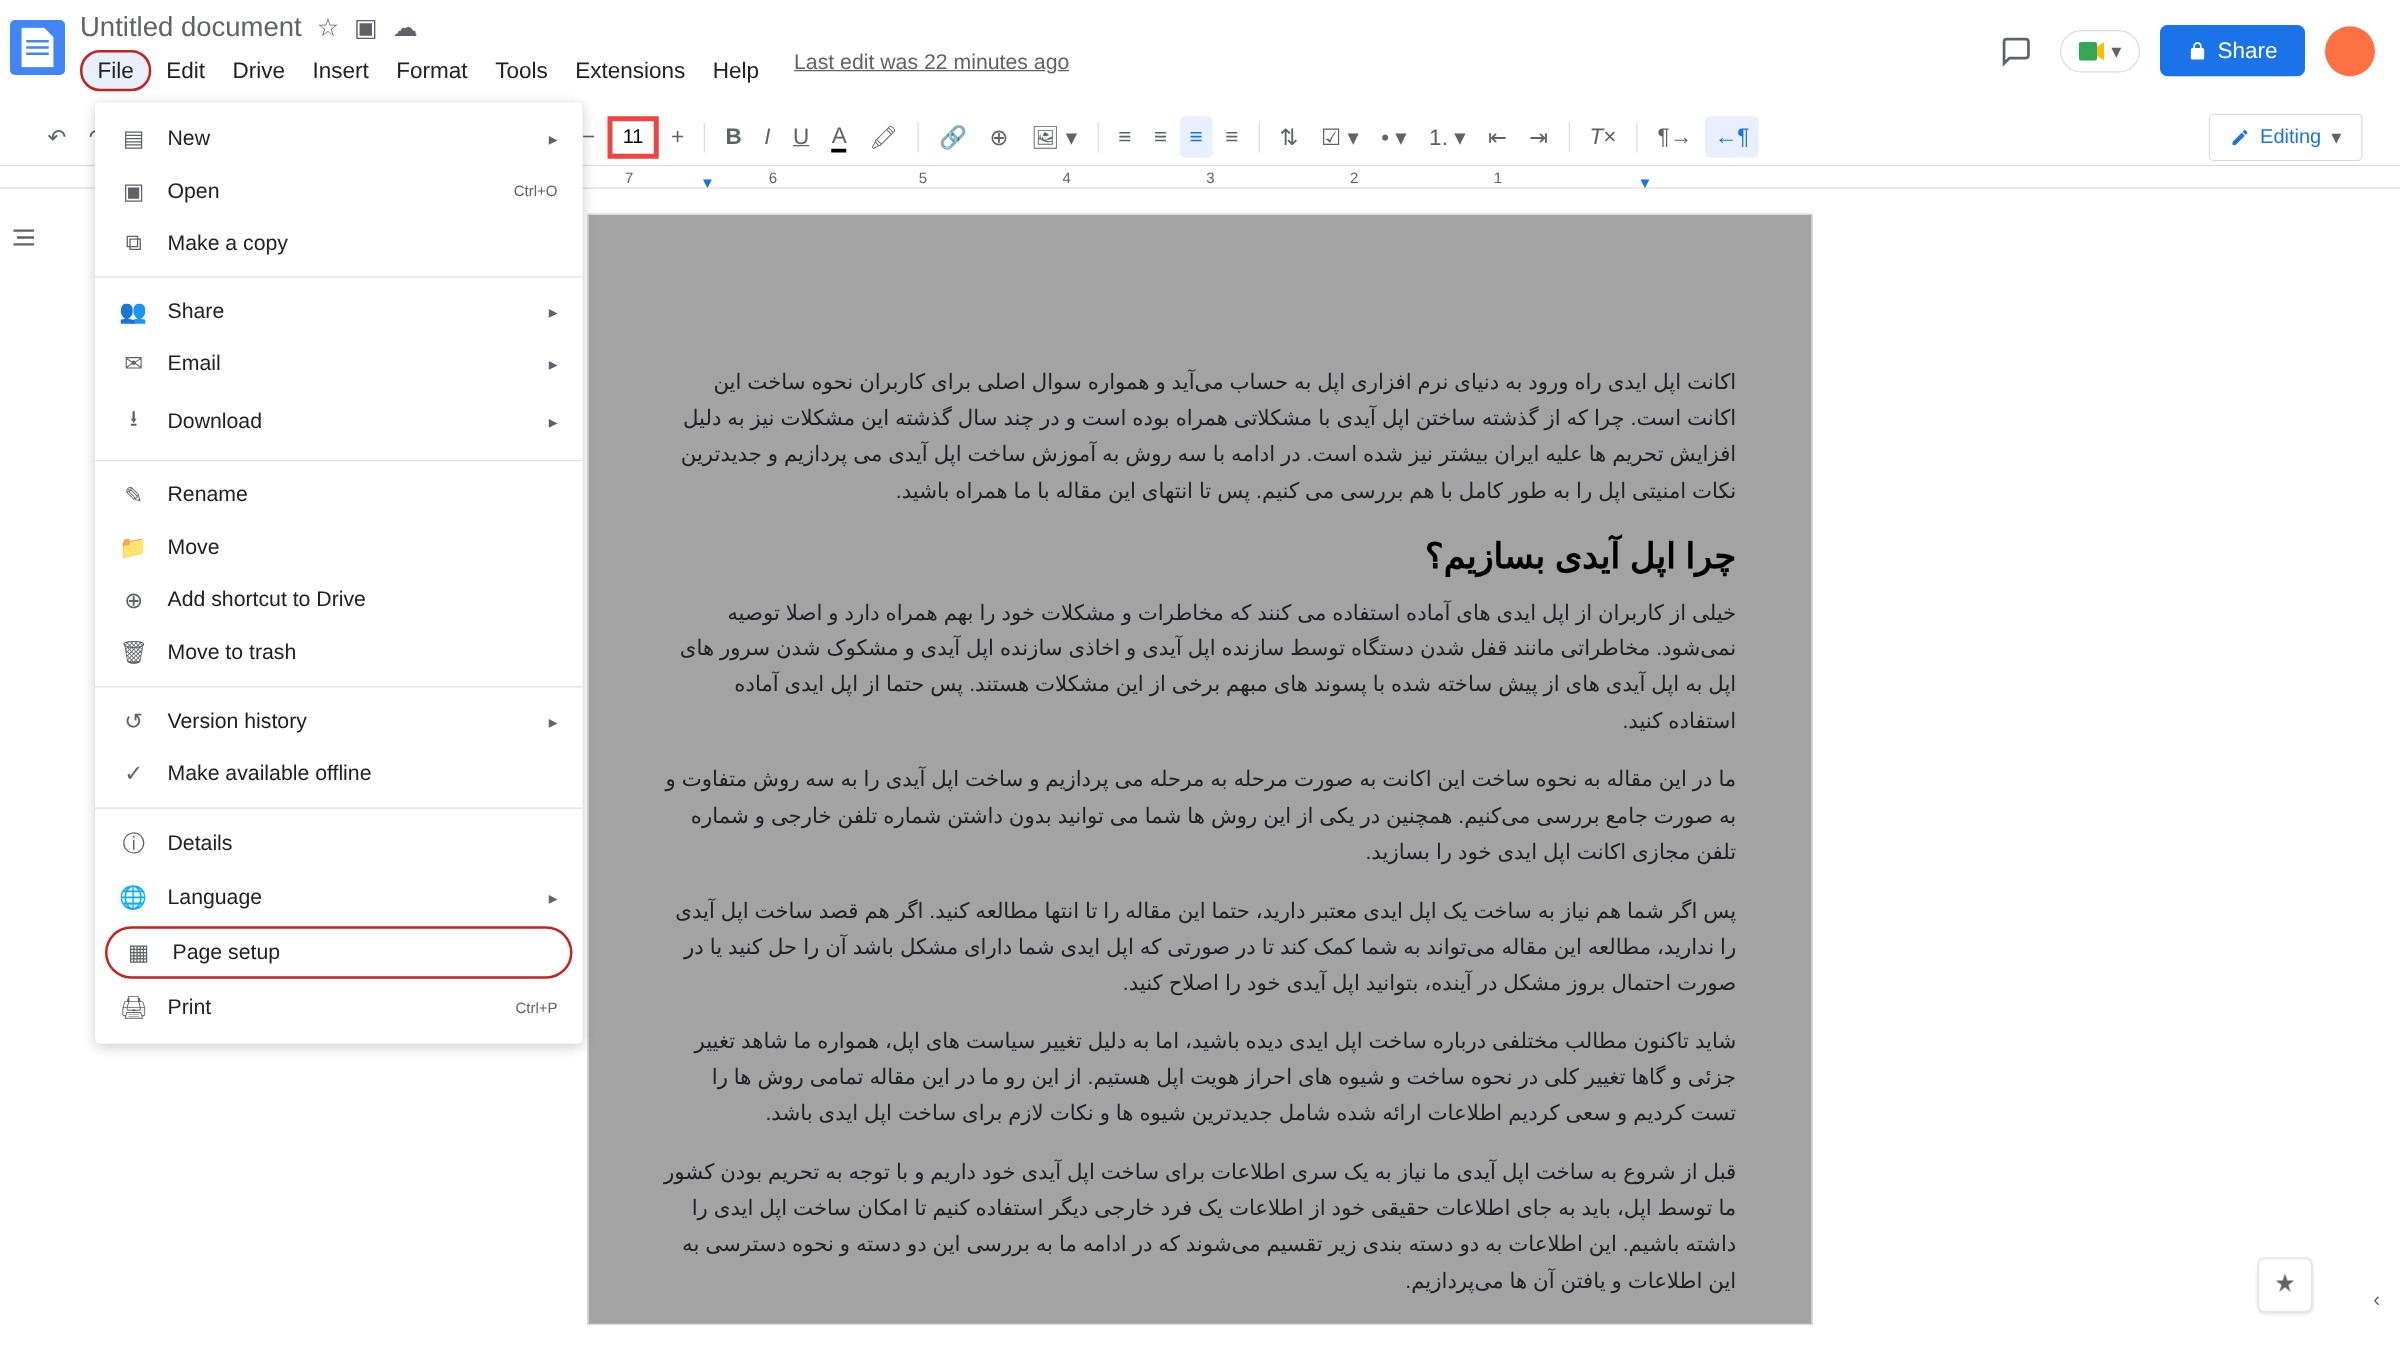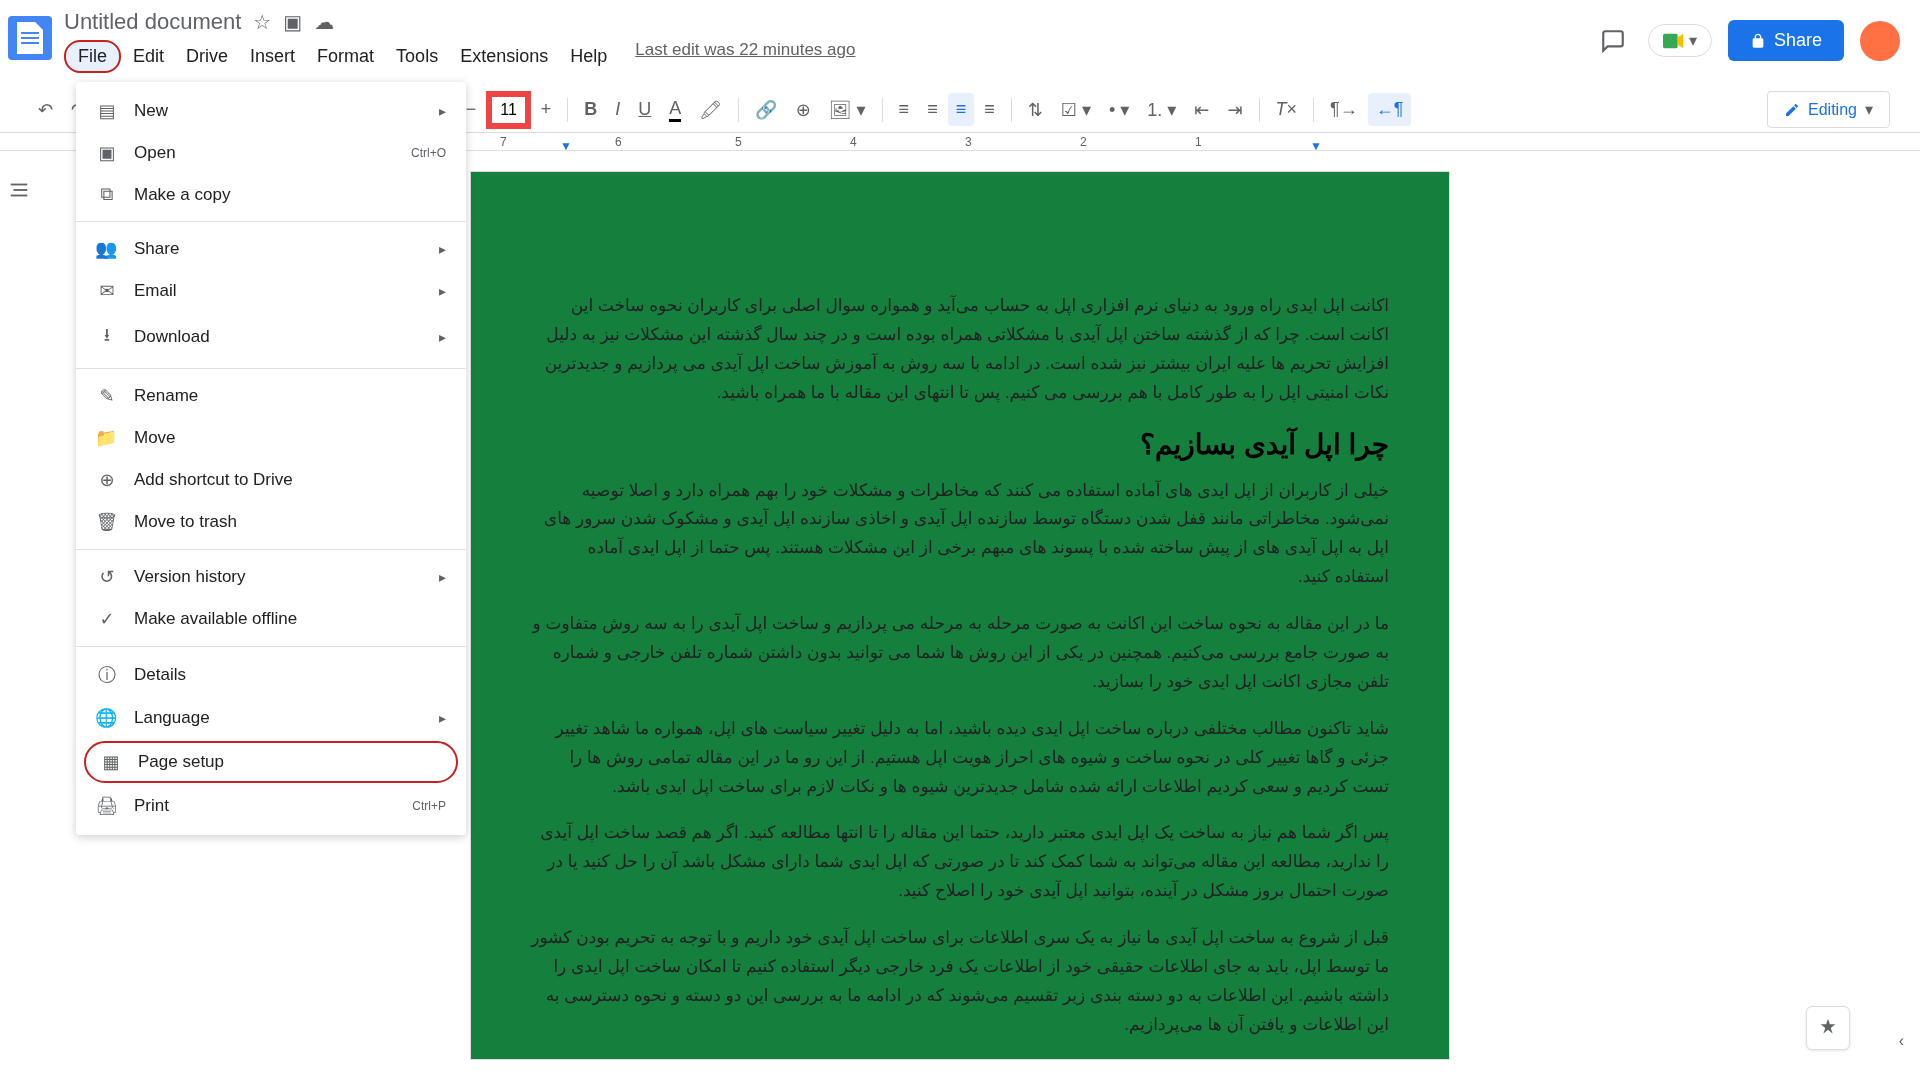--- a/index.html
+++ b/index.html
@@ -23,33 +23,33 @@
 
 .header-right { display: flex; align-items: center; gap: 16px; margin-top: 12px; }
 .header-icon { color: #5f6368; font-size: 24px; cursor: pointer; padding: 6px; }
 .meet-badge { background: #fff; border: 1px solid #dadce0; border-radius: 20px; padding: 6px 14px; display: flex; align-items: center; gap: 4px; }
 .share-btn { background: #1a73e8; color: #fff; padding: 10px 22px; border-radius: 6px; font-size: 18px; font-weight: 500; display: flex; align-items: center; gap: 8px; cursor: pointer; }
 .avatar { width: 40px; height: 40px; background: #ff7043; border-radius: 50%; }
 
 .toolbar { height: 46px; border-bottom: 1px solid #dadce0; display: flex; align-items: center; padding: 0 30px; gap: 2px; }
 .tool { padding: 6px 8px; color: #5f6368; font-size: 18px; cursor: pointer; border-radius: 4px; display: flex; align-items: center; }
 .tool-sep { width: 1px; height: 24px; background: #dadce0; margin: 0 6px; }
-.font-size { border: 6px solid #ef4444; padding: 4px 8px; font-size: 16px; min-width: 30px; text-align: center; }
+.font-size { border: 4px solid #ef4444; padding: 4px 8px; font-size: 16px; min-width: 30px; text-align: center; }
 .tool.active { background: #e8f0fe; color: #1a73e8; }
 .editing-btn { margin-left: auto; border: 1px solid #dadce0; border-radius: 4px; padding: 8px 16px; display: flex; align-items: center; gap: 8px; color: #1a73e8; font-size: 16px; }
 
 .ruler { height: 18px; background: #fff; border-bottom: 1px solid #e0e0e0; position: relative; font-size: 12px; color: #5f6368; }
 .ruler-mark { position: absolute; top: 2px; }
 
 .content-area { display: flex; height: calc(100% - 151px); }
 .left-sidebar { width: 60px; padding-top: 20px; text-align: center; }
 .sidebar-icon { color: #5f6368; font-size: 22px; padding: 8px; cursor: pointer; }
 
 .page-wrap { flex: 1; overflow-y: auto; padding: 20px 0; display: flex; justify-content: center; }
-.page { width: 980px; background: #15803d; border: 1px solid #dadce0; padding: 120px 60px 60px 60px; direction: rtl; }
+.page { width: 980px; background: #a3a3a3; border: 1px solid #dadce0; padding: 120px 60px 60px 60px; direction: rtl; }
 .page p { font-size: 17px; line-height: 1.7; color: #202124; margin-bottom: 18px; text-align: right; }
 .page h2 { font-size: 28px; font-weight: bold; margin: 20px 0 16px 0; text-align: right; }
 
 .right-sidebar { width: 60px; display: flex; flex-direction: column; align-items: center; padding-top: 20px; gap: 20px; }
 
 .dropdown { position: absolute; top: 82px; left: 76px; width: 390px; background: #fff; box-shadow: 0 2px 10px rgba(0,0,0,0.2); border-radius: 4px; padding: 8px 0; z-index: 1000; }
 .dd-item { display: flex; align-items: center; padding: 10px 20px; font-size: 17px; color: #202124; cursor: pointer; gap: 16px; }
 .dd-icon { width: 22px; color: #5f6368; font-size: 18px; display: flex; justify-content: center; }
 .dd-label { flex: 1; }
 .dd-shortcut { color: #5f6368; font-size: 12px; }
@@ -192,22 +192,22 @@
           <line x1="3" y1="18" x2="21" y2="18"></line>
         </svg>
     </div>
   </div>
   <div class="page-wrap">
     <div class="page">
       <p>اکانت اپل ایدی راه ورود به دنیای نرم افزاری اپل به حساب می‌آید و همواره سوال اصلی برای کاربران نحوه ساخت این اکانت است. چرا که از گذشته ساختن اپل آیدی با مشکلاتی همراه بوده است و در چند سال گذشته این مشکلات نیز به دلیل افزایش تحریم ها علیه ایران بیشتر نیز شده است. در ادامه با سه روش به آموزش ساخت اپل آیدی می پردازیم و جدیدترین نکات امنیتی اپل را به طور کامل با هم بررسی می کنیم. پس تا انتهای این مقاله با ما همراه باشید.</p>
       <h2>چرا اپل آیدی بسازیم؟</h2>
       <p>خیلی از کاربران از اپل ایدی های آماده استفاده می کنند که مخاطرات و مشکلات خود را بهم همراه دارد و اصلا توصیه نمی‌شود. مخاطراتی مانند قفل شدن دستگاه توسط سازنده اپل آیدی و اخاذی سازنده اپل آیدی و مشکوک شدن سرور های اپل به اپل آیدی های از پیش ساخته شده با پسوند های مبهم برخی از این مشکلات هستند. پس حتما از اپل ایدی آماده استفاده کنید.</p>
       <p>ما در این مقاله به نحوه ساخت این اکانت به صورت مرحله به مرحله می پردازیم و ساخت اپل آیدی را به سه روش متفاوت و به صورت جامع بررسی می‌کنیم. همچنین در یکی از این روش ها شما می توانید بدون داشتن شماره تلفن خارجی و شماره تلفن مجازی اکانت اپل ایدی خود را بسازید.</p>
+      <p>پس اگر شما هم نیاز به ساخت یک اپل ایدی معتبر دارید، حتما این مقاله را تا انتها مطالعه کنید. اگر هم قصد ساخت اپل آیدی را ندارید، مطالعه این مقاله می‌تواند به شما کمک کند تا در صورتی که اپل ایدی شما دارای مشکل باشد آن را حل کنید یا در صورت احتمال بروز مشکل در آینده، بتوانید اپل آیدی خود را اصلاح کنید.</p>
       <p>شاید تاکنون مطالب مختلفی درباره ساخت اپل ایدی دیده باشید، اما به دلیل تغییر سیاست های اپل، همواره ما شاهد تغییر جزئی و گاها تغییر کلی در نحوه ساخت و شیوه های احراز هویت اپل هستیم. از این رو ما در این مقاله تمامی روش ها را تست کردیم و سعی کردیم اطلاعات ارائه شده شامل جدیدترین شیوه ها و نکات لازم برای ساخت اپل ایدی باشد.</p>
-      <p>پس اگر شما هم نیاز به ساخت یک اپل ایدی معتبر دارید، حتما این مقاله را تا انتها مطالعه کنید. اگر هم قصد ساخت اپل آیدی را ندارید، مطالعه این مقاله می‌تواند به شما کمک کند تا در صورتی که اپل ایدی شما دارای مشکل باشد آن را حل کنید یا در صورت احتمال بروز مشکل در آینده، بتوانید اپل آیدی خود را اصلاح کنید.</p>
       <p>قبل از شروع به ساخت اپل آیدی ما نیاز به یک سری اطلاعات برای ساخت اپل آیدی خود داریم و با توجه به تحریم بودن کشور ما توسط اپل، باید به جای اطلاعات حقیقی خود از اطلاعات یک فرد خارجی دیگر استفاده کنیم تا امکان ساخت اپل ایدی را داشته باشیم. این اطلاعات به دو دسته بندی زیر تقسیم می‌شوند که در ادامه ما به بررسی این دو دسته و نحوه دسترسی به این اطلاعات و یافتن آن ها می‌پردازیم.</p>
 
     </div>
   </div>
   <div class="right-sidebar">
     <div class="chevron-bottom">‹</div>
   </div>
 </div>
 
 <div class="dropdown" id="dropdown">

